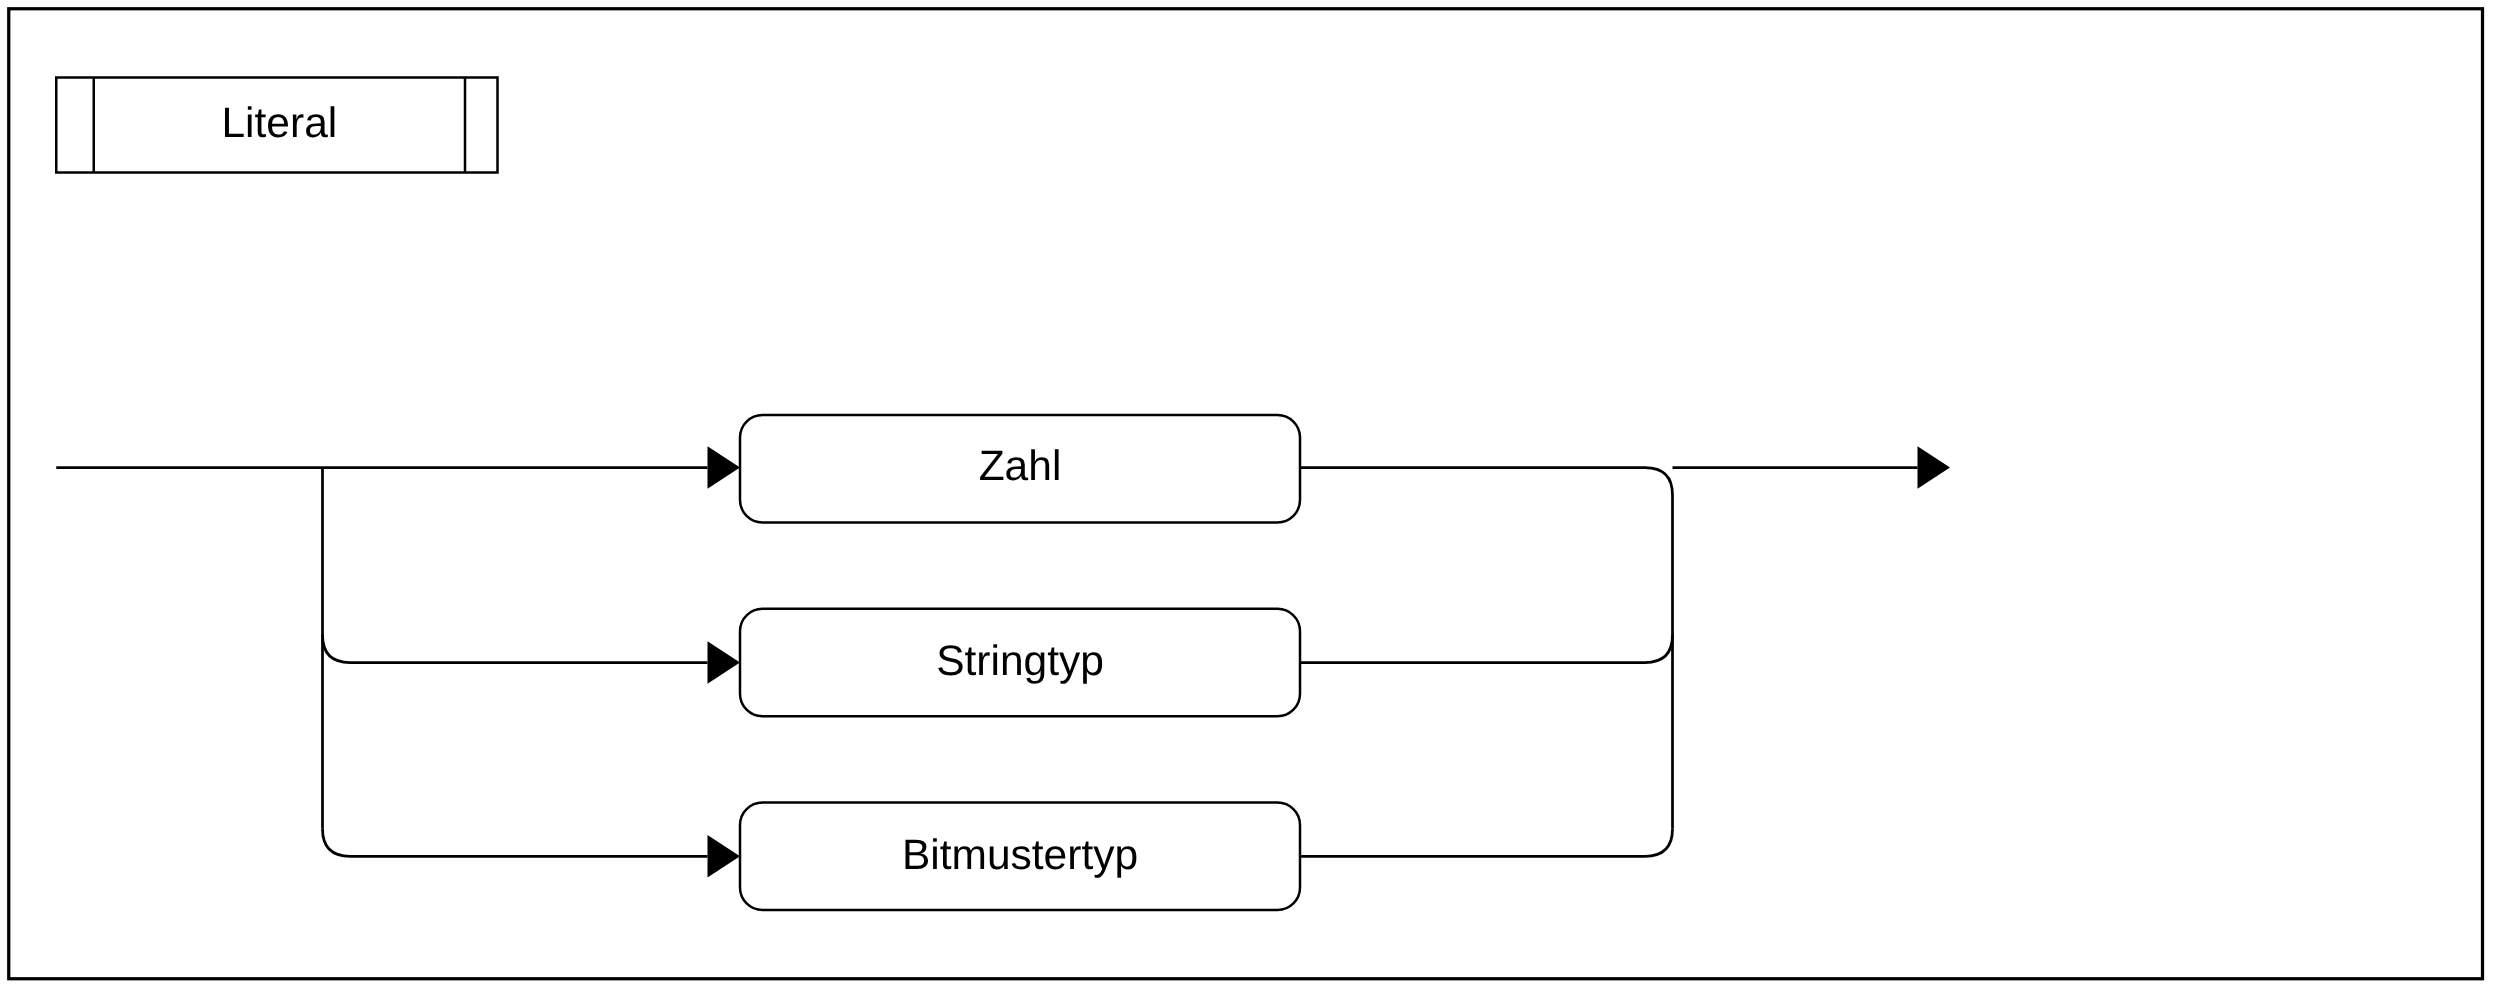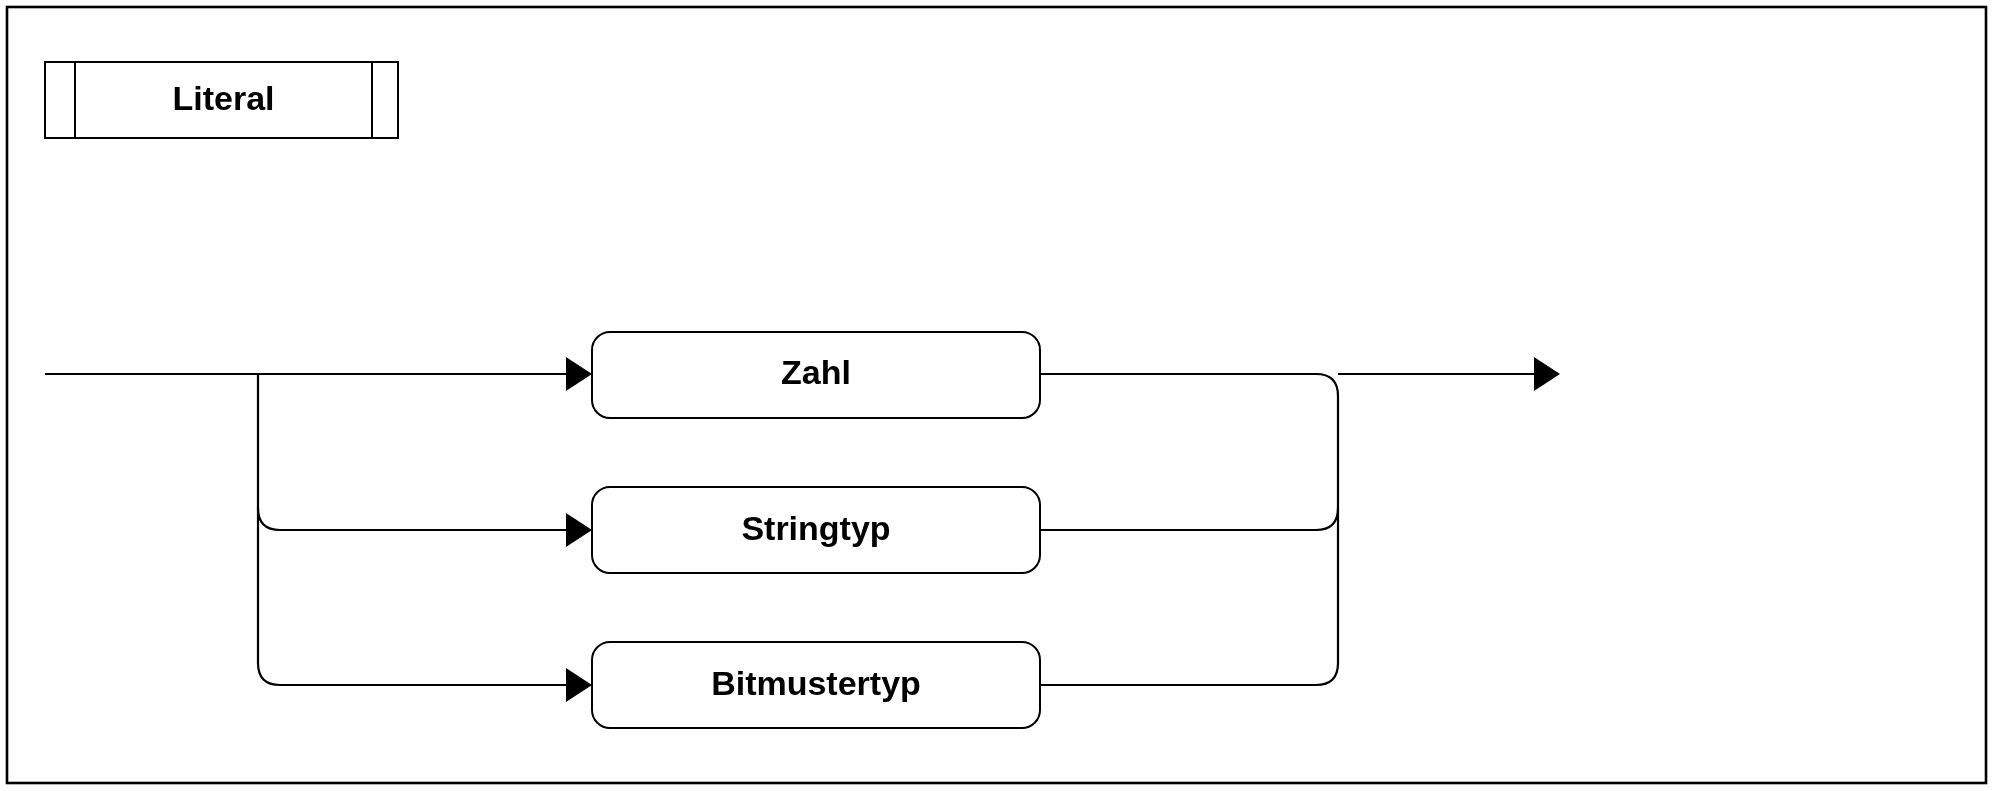--- a/index.html
+++ b/index.html
@@ -10,21 +10,20 @@
   }
   body {
     font-family: "Liberation Sans", sans-serif;
   }
   #canvas {
     position: relative;
     width: 1994px;
     height: 791px;
     background: #ffffff;
     overflow: hidden;
-    font-weight: bold;
   }
   #diagram-svg {
     position: absolute;
     left: 0;
     top: 0;
     width: 1994px;
     height: 791px;
     display: block;
   }
   .rail {

